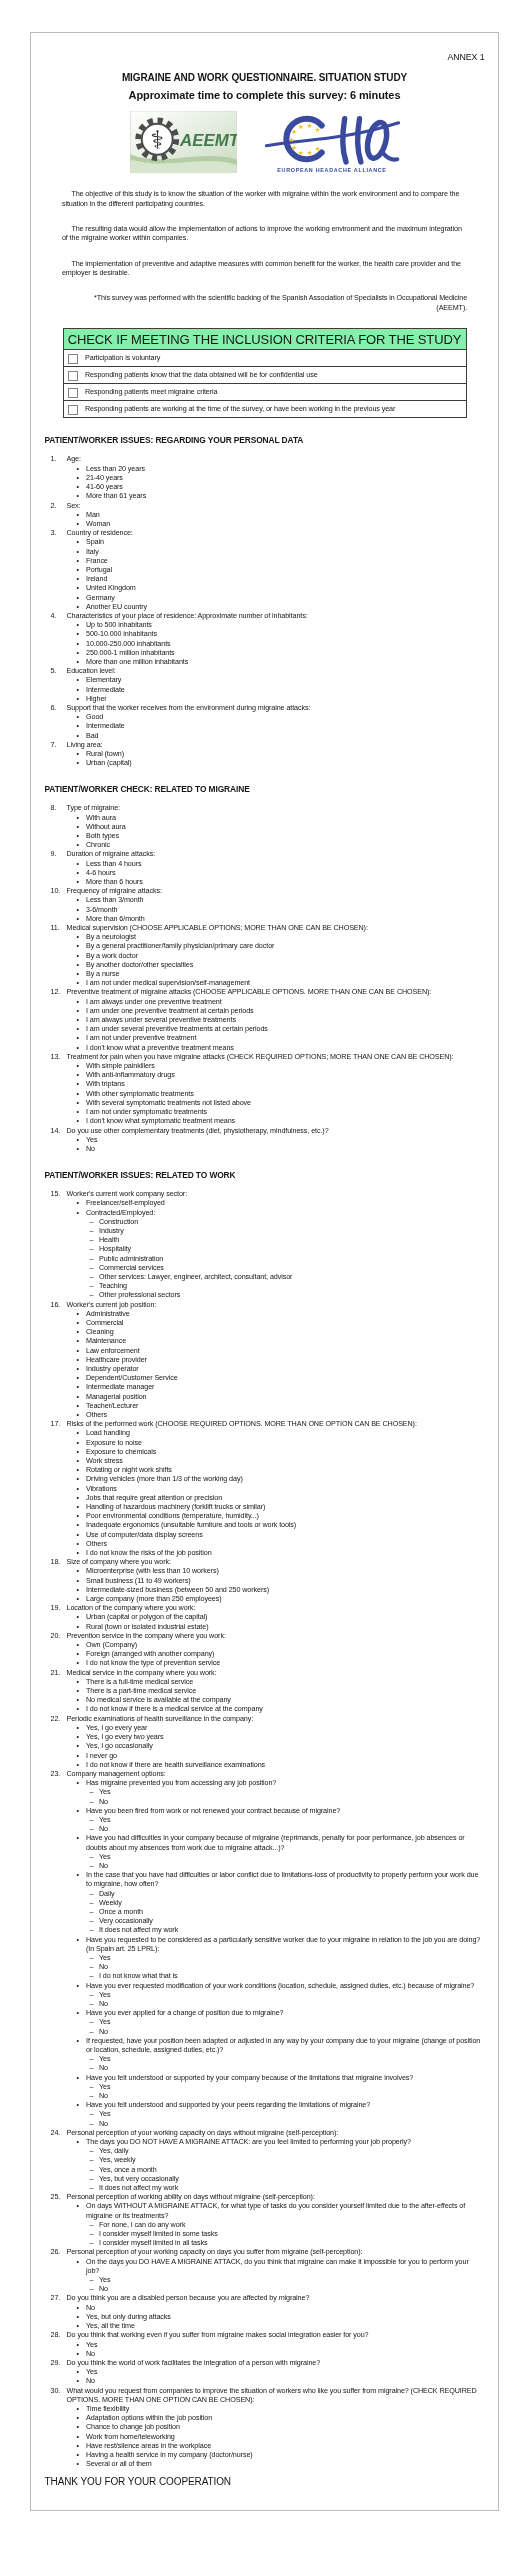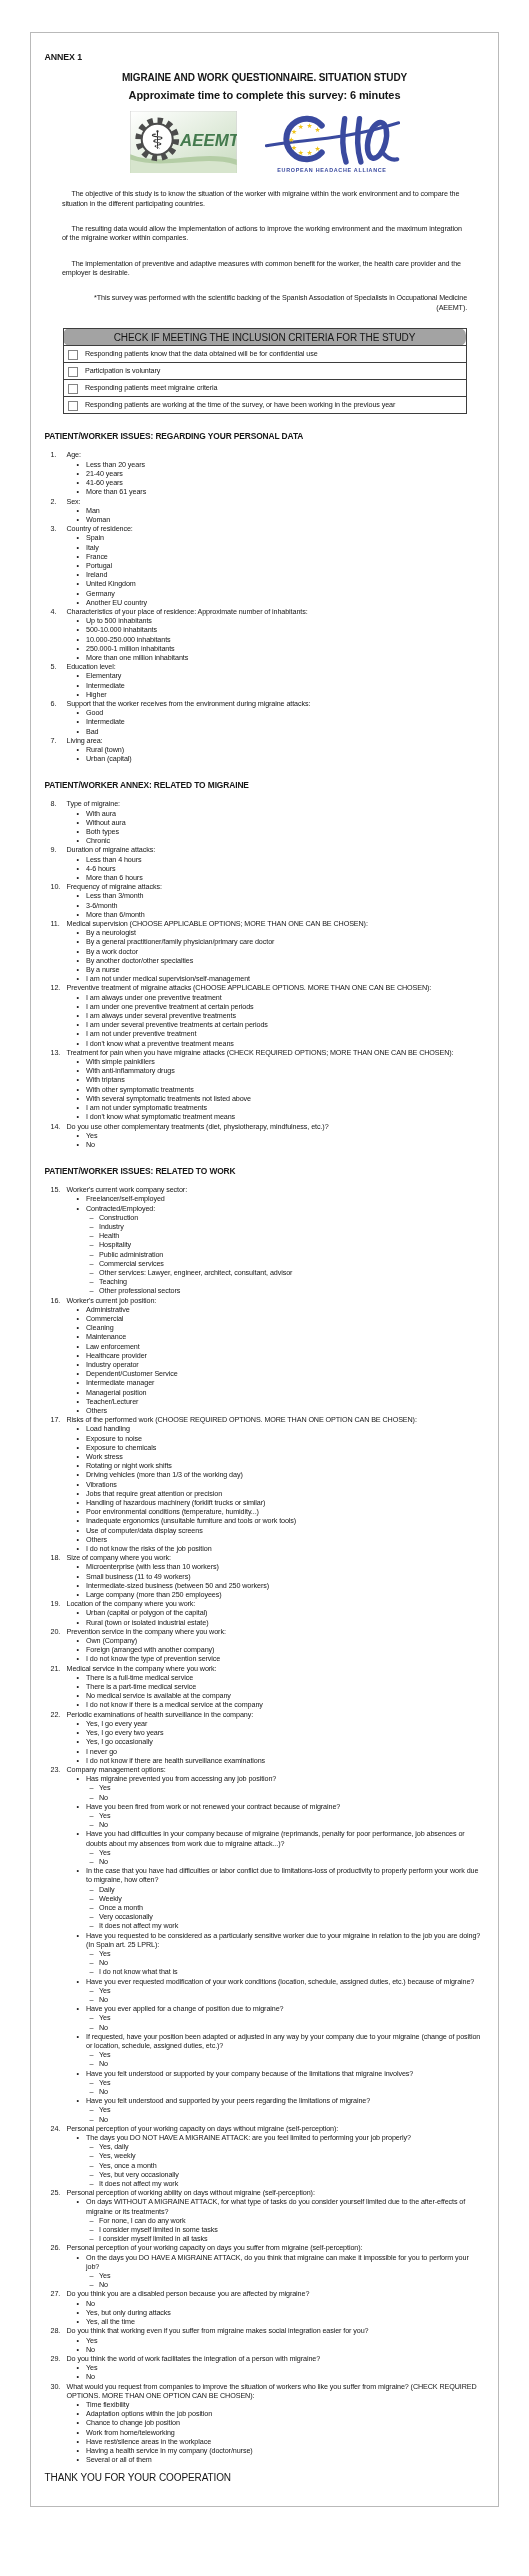--- a/index.html
+++ b/index.html
@@ -1,36 +1,36 @@
 <!DOCTYPE html>
 <html style="font-size:10.8px"><head>
 <meta charset="utf-8">
 <style>
   html,body{margin:0;padding:0;background:#ffffff;}
   body{width:529px;font-family:"Liberation Sans",sans-serif;color:#161616;
        -webkit-font-smoothing:antialiased;}
   .page{margin:32px 30px 0 30px;border:1.4px solid #b9b9b9;background:#fff;
         padding:16px 13.5px 23px 13.5px;min-height:2434px;box-sizing:border-box;}
 
-  .annex{text-align:left;font-weight:bold;font-size:8.8px;margin-top:2.7px;letter-spacing:-0.1px;}
+  .annex{text-align:right;font-weight:normal;font-size:8.8px;margin-top:2.7px;letter-spacing:-0.1px;}
   .title{text-align:center;font-weight:bold;font-size:10px;margin-top:10px;letter-spacing:-0.1px;}
   .subtitle{text-align:center;font-weight:bold;font-size:11px;margin-top:6.8px;letter-spacing:-0.1px;}
 
   .logos{display:flex;justify-content:center;align-items:center;gap:28px;margin:10px 0 4px 0;}
   .logo-box{display:flex;flex-direction:column;align-items:center;}
   .eha-caption{color:#3a4a9f;font-weight:bold;font-size:5.4px;letter-spacing:0.7px;margin-top:1.4px;}
 
   .intro{font-size:7.2px;line-height:9.3px;margin:5.4px 1.4px 0 1.4px;letter-spacing:-0.1px;}
   .intro p{margin:16px;text-indent:9.5px;}
   .intro .footnote{margin-top:9.5px;text-align:right;}
 
   table.inclusion{border-collapse:collapse;width:404px;margin:10.8px auto 5.4px auto;}
   table.inclusion th,table.inclusion td{border:1.1px solid #3d3d3d;}
-  table.inclusion th{background:#a3a3a3;font-weight:normal;font-size:10px;
-        padding:2.7px 4px;text-align:center;letter-spacing:-0.1px;border-radius:7px;}
+  table.inclusion th{background:#86efac;font-weight:normal;font-size:13px;
+        padding:2.7px 4px;text-align:center;letter-spacing:-0.1px;}
   table.inclusion td{padding:2.7px 5.4px 2.7px 4.7px;font-size:7.2px;line-height:9.2px;letter-spacing:-0.1px;}
   .cellflex{display:flex;align-items:flex-start;}
   .checkbox{width:8px;height:8px;border:1.1px solid #838383;background:#fff;
         display:inline-block;flex:0 0 8px;margin:0.7px 6.8px 0 0;}
 
   .sec-title{font-weight:bold;font-size:8.4px;margin:18px 0 8.8px 0;letter-spacing:-0.1px;}
   .section{font-size:7.2px;line-height:9.2px;letter-spacing:-0.1px;}
   .q{display:flex;margin:0;}
   .qnum{flex:0 0 16px;padding-left:6px;box-sizing:content-box;}
   .qtext{flex:1;padding-right:2.7px;}
@@ -107,29 +107,29 @@
     <thead>
       <tr>
           <th>CHECK IF MEETING THE INCLUSION CRITERIA FOR THE STUDY</th>
         </tr>
     </thead>
     <tbody id="inclusion-body">
         <tr>
           <td>
             <div class="cellflex">
               <span class="checkbox"></span>
-              <span class="cb-label">Responding patients know that the data obtained will be for confidential use</span>
+              <span class="cb-label">Participation is voluntary</span>
             </div>
           </td>
         </tr>
         <tr>
           <td>
             <div class="cellflex">
               <span class="checkbox"></span>
-              <span class="cb-label">Participation is voluntary</span>
+              <span class="cb-label">Responding patients know that the data obtained will be for confidential use</span>
             </div>
           </td>
         </tr>
         <tr>
           <td>
             <div class="cellflex">
               <span class="checkbox"></span>
               <span class="cb-label">Responding patients meet migraine criteria</span>
             </div>
           </td>
@@ -279,21 +279,21 @@
         <div class="opt">
           <span class="marker">•</span>
           <span class="otext">Rural (town)</span>
         </div>
         <div class="opt">
           <span class="marker">•</span>
           <span class="otext">Urban (capital)</span>
         </div>
       </div>
       <div class="section">
-        <div class="sec-title">PATIENT/WORKER ANNEX: RELATED TO MIGRAINE</div>
+        <div class="sec-title">PATIENT/WORKER CHECK: RELATED TO MIGRAINE</div>
         <div class="q">
           <span class="qnum">8.</span>
           <span class="qtext">Type of migraine:</span>
         </div>
         <div class="opt">
           <span class="marker">•</span>
           <span class="otext">With aura</span>
         </div>
         <div class="opt">
           <span class="marker">•</span>

